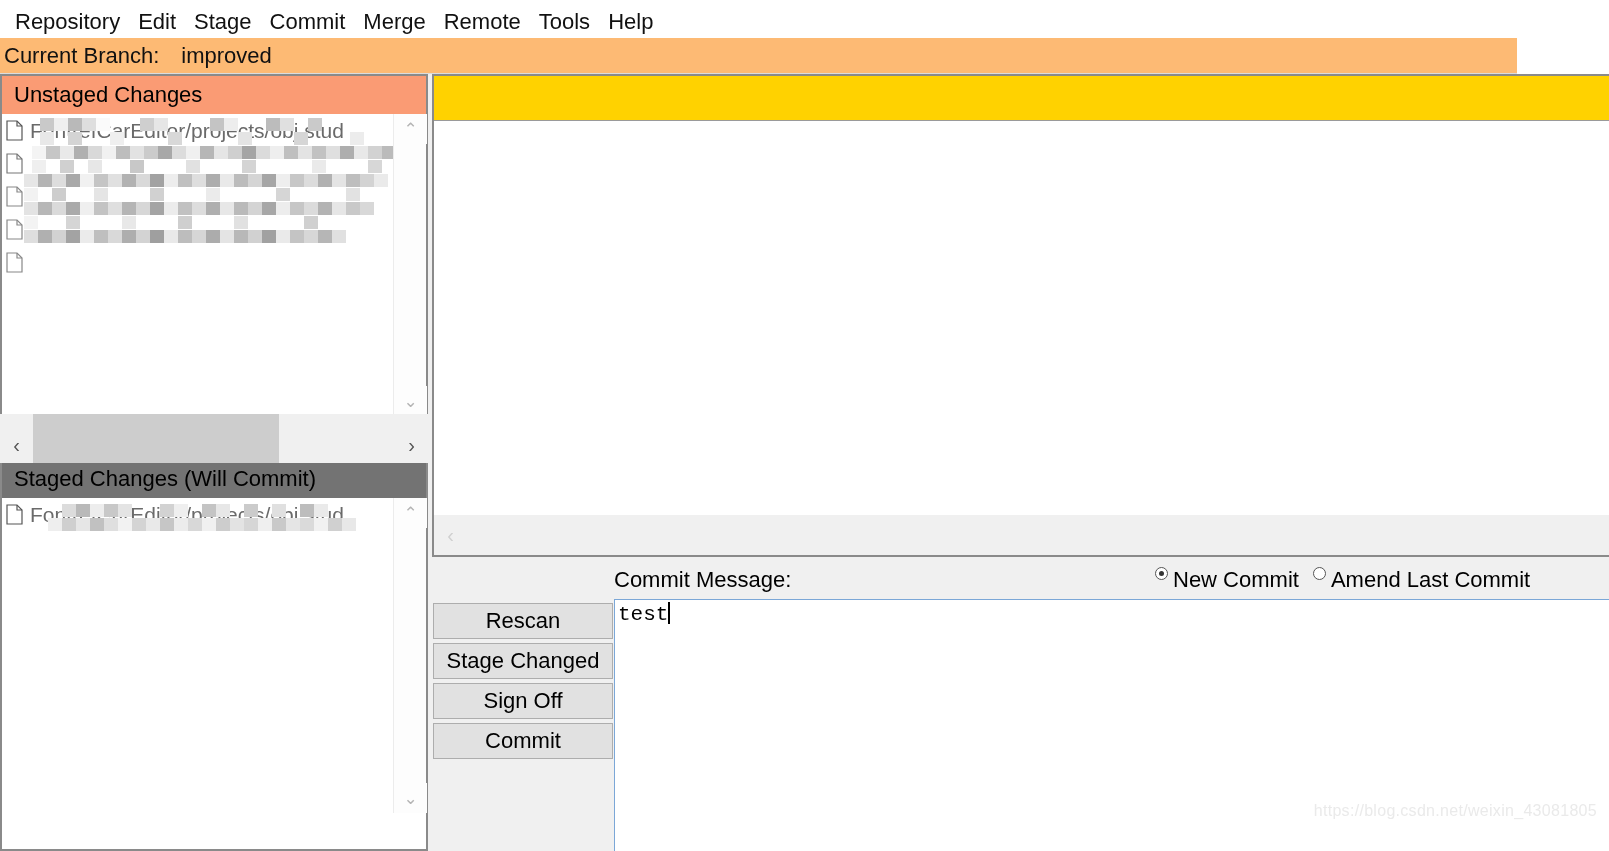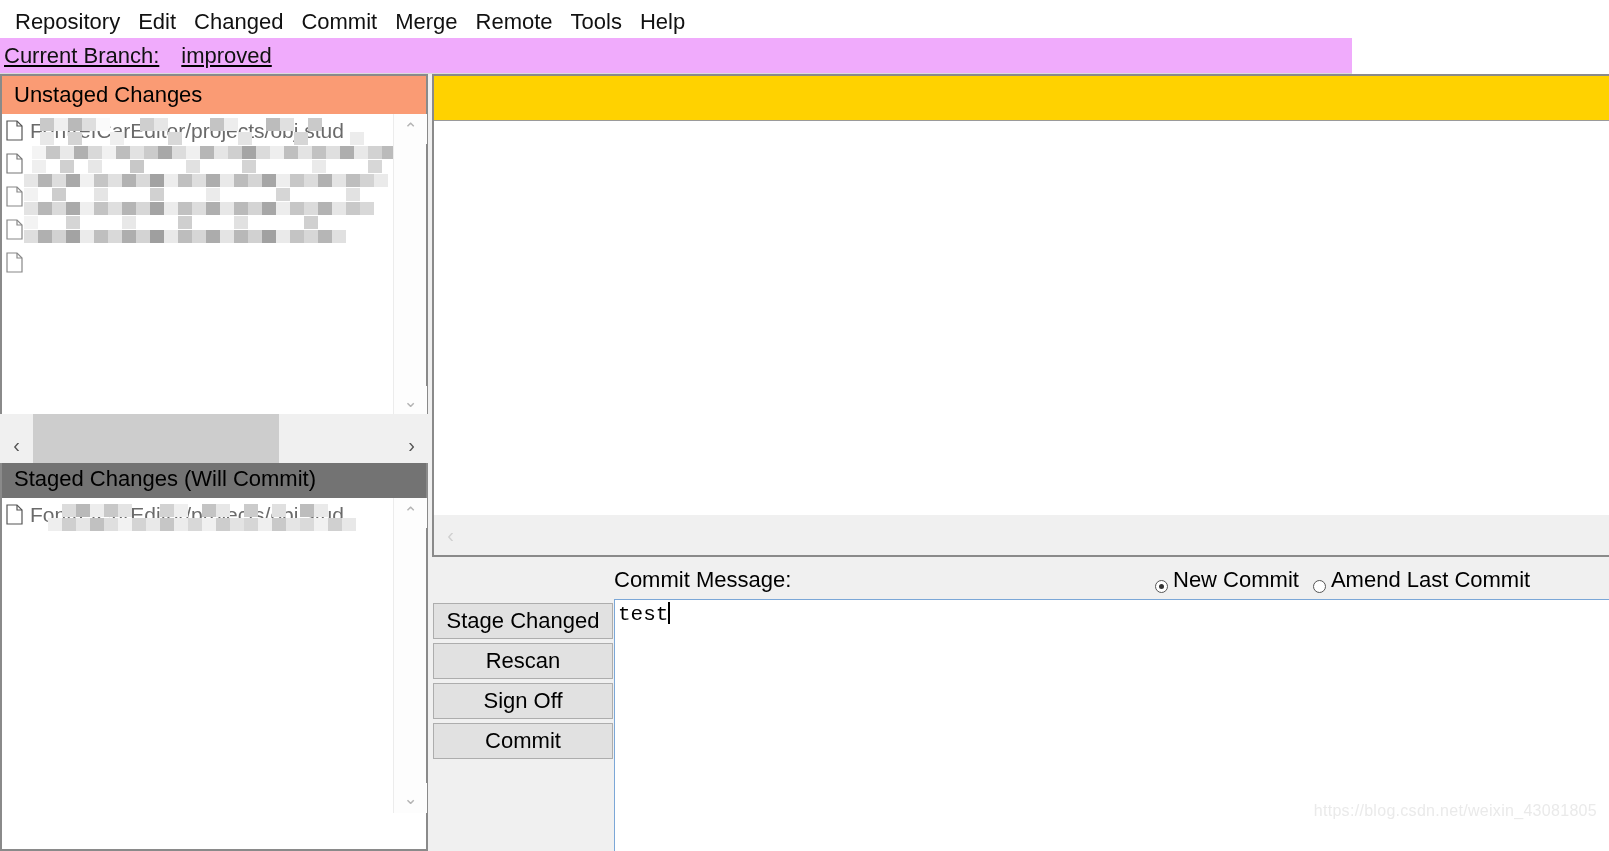--- a/index.html
+++ b/index.html
@@ -34,28 +34,27 @@
     color: #111111;
     padding: 2px 9px 2px 9px;
     white-space: nowrap;
     cursor: default;
   }
 
   
   #branchbar {
     position: absolute;
     left: 0; top: 38px;
-    width: 1352px; height: 36px;
-    background: #f0abfc;
+    width: 1517px; height: 36px;
+    background: #fdba74;
     border-bottom: 1px solid #dcdcdc;
     box-sizing: border-box;
     display: flex;
     align-items: center;
     padding-left: 4px;
-    text-decoration: underline;
   }
   #branchbar .bb-label { font-size: 22px; color: #111; }
   #branchbar .bb-value { font-size: 22px; color: #111; margin-left: 22px; }
 
   
   #left-col {
     position: absolute;
     left: 0; top: 74px;
     width: 428px; height: 777px;
     background: #f0f0f0;
@@ -237,21 +236,21 @@
   }
   .radio-group {
     position: absolute;
     left: 723px;
     display: flex;
     align-items: center;
     white-space: nowrap;
   }
   .radio-opt {
     display: flex;
-    align-items: flex-end;
+    align-items: flex-start;
     font-size: 22px;
     color: #000;
     margin-right: 14px;
     white-space: nowrap;
   }
   .radio-dot {
     width: 13px; height: 13px;
     border: 1px solid #555;
     border-radius: 50%;
     margin-right: 5px;
@@ -331,21 +330,21 @@
     white-space: nowrap;
     letter-spacing: 0.3px;
   }
 </style>
 </head>
 <body>
 
 <div id="menubar">
   <div class="menu-item">Repository</div>
   <div class="menu-item">Edit</div>
-  <div class="menu-item">Changed</div>
+  <div class="menu-item">Stage</div>
   <div class="menu-item">Commit</div>
   <div class="menu-item">Merge</div>
   <div class="menu-item">Remote</div>
   <div class="menu-item">Tools</div>
   <div class="menu-item">Help</div>
 </div>
 
 <div id="branchbar">
   <span class="bb-label">Current Branch:</span>
   <span class="bb-value">improved</span>
@@ -662,22 +661,22 @@
         <span>New Commit</span>
       </label>
       <label class="radio-opt">
         <span class="radio-dot"></span>
         <span>Amend Last Commit</span>
       </label>
     </div>
   </div>
 
   <div id="btn-col">
+    <button class="gbtn">Rescan</button>
     <button class="gbtn">Stage Changed</button>
-    <button class="gbtn">Rescan</button>
     <button class="gbtn">Sign Off</button>
     <button class="gbtn">Commit</button>
   </div>
 
   <div id="commit-text"><span>test</span><span class="caret"></span></div>
 
 </div>
 
 <div id="watermark">https://blog.csdn.net/weixin_43081805</div>
 

